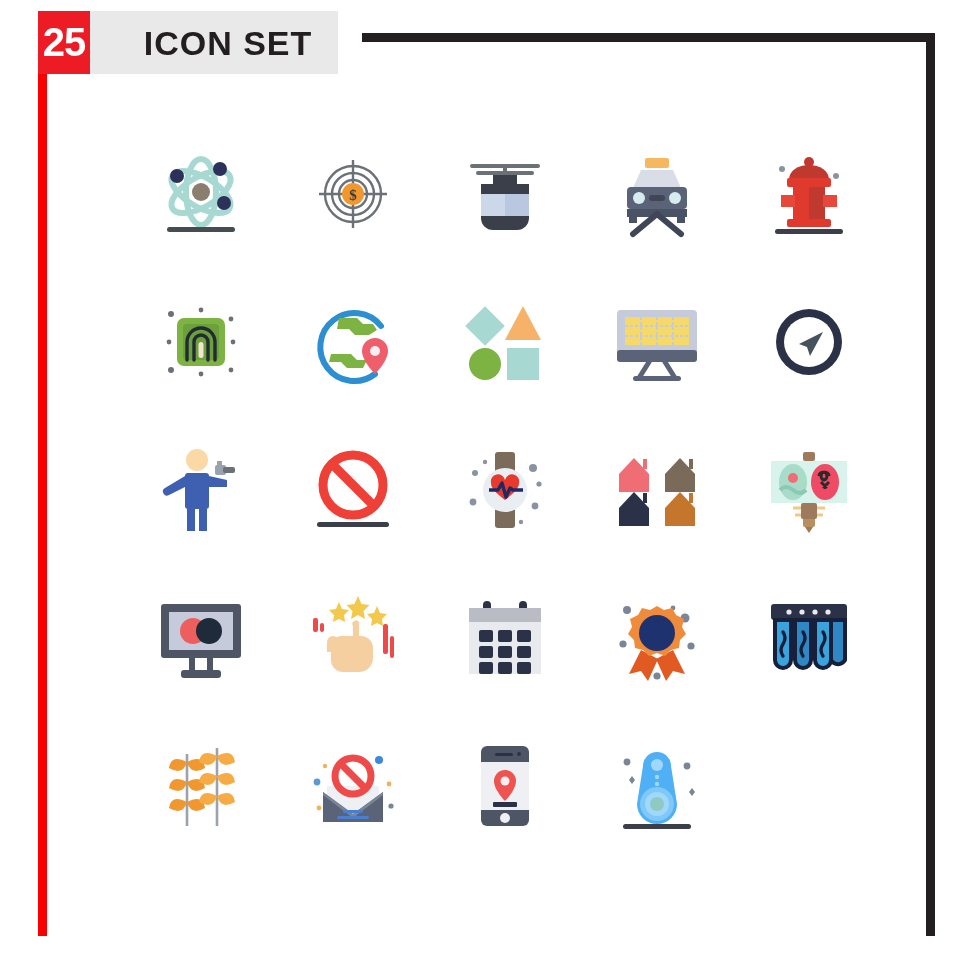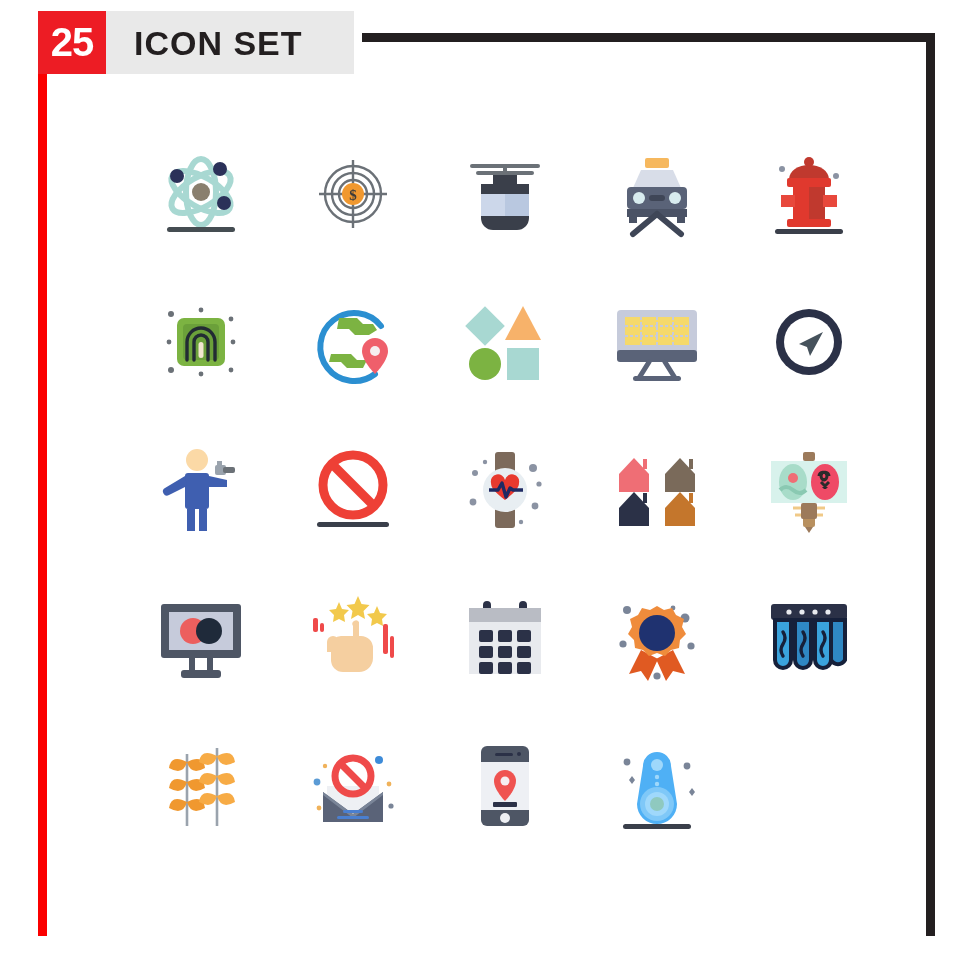--- a/index.html
+++ b/index.html
@@ -11,28 +11,28 @@
   .page{position:absolute;inset:0;background:#fff;}
 
   
   .frame-top{position:absolute;left:362px;top:33px;width:573px;height:9px;background:#231f20;}
   .frame-right{position:absolute;left:926px;top:33px;width:9px;height:903px;background:#231f20;}
   .frame-left-red{position:absolute;left:38px;top:30px;width:9px;height:906px;background:#fb0000;}
 
   
   .header{position:absolute;left:38px;top:11px;height:63px;display:flex;align-items:stretch;}
   .badge-25{
-    width:68px;background:#ed1c24;color:#ffffff;
+    width:52px;background:#ed1c24;color:#ffffff;
     display:flex;align-items:center;justify-content:center;
     font-size:40px;font-weight:bold;letter-spacing:-1px;line-height:1;
     padding-bottom:2px;box-sizing:border-box;
   }
   .title-plate{
     width:248px;background:#e9e9e9;display:flex;align-items:center;
-    padding-left:28px;box-sizing:border-box;
+    padding-left:28px;box-sizing:border-box;justify-content:center;
   }
   .title-plate .t{
     font-size:34px;font-weight:bold;color:#231f20;letter-spacing:1px;line-height:1;
   }
 
   
   .grid{
     position:absolute;left:125px;top:120px;width:760px;height:740px;
     display:grid;grid-template-columns:repeat(5,1fr);grid-template-rows:repeat(5,1fr);
   }

